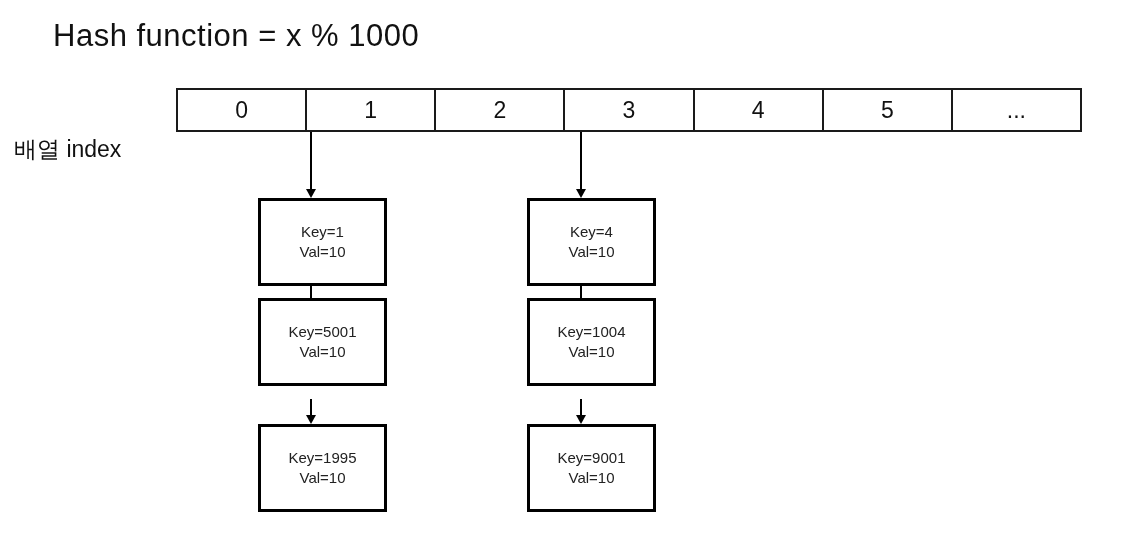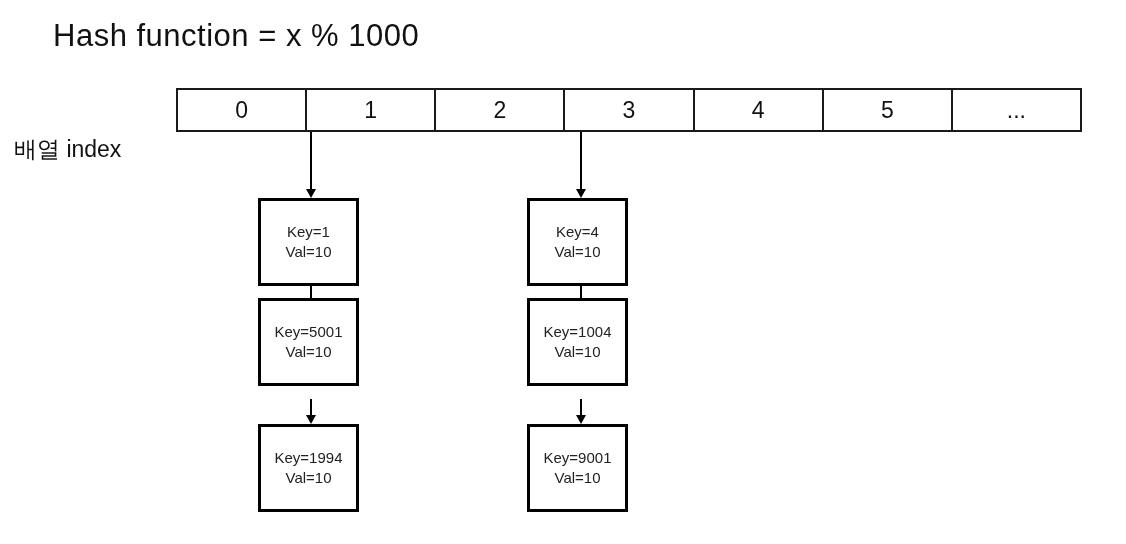--- a/index.html
+++ b/index.html
@@ -50,21 +50,21 @@
     justify-content: center;
     font-size: 23px;
     border-right: 2px solid #1a1a1a;
     box-sizing: border-box;
   }
   .array-cell:last-child {
     border-right: none;
   }
   .node {
     position: absolute;
-    width: 101px;
+    width: 129px;
     height: 88px;
     box-sizing: border-box;
     border: 3px solid #000000;
     background: #ffffff;
     display: flex;
     flex-direction: column;
     align-items: center;
     justify-content: center;
   }
   .node-line {
@@ -144,21 +144,21 @@
   <div class="node-line">Key=5001</div>
   <div class="node-line">Val=10</div>
 </div>
 
 <div class="varrow a1 gap2">
     <span class="shaft"></span>
     <span class="head"></span>
   </div>
 
 <div class="node c1 n-bot">
-  <div class="node-line">Key=1994</div>
+  <div class="node-line">Key=1995</div>
   <div class="node-line">Val=10</div>
 </div>
 
 <div class="varrow a2 arr-drop">
     <span class="shaft"></span>
     <span class="head"></span>
   </div>
 
 <div class="node c2 n-top">
   <div class="node-line">Key=4</div>

